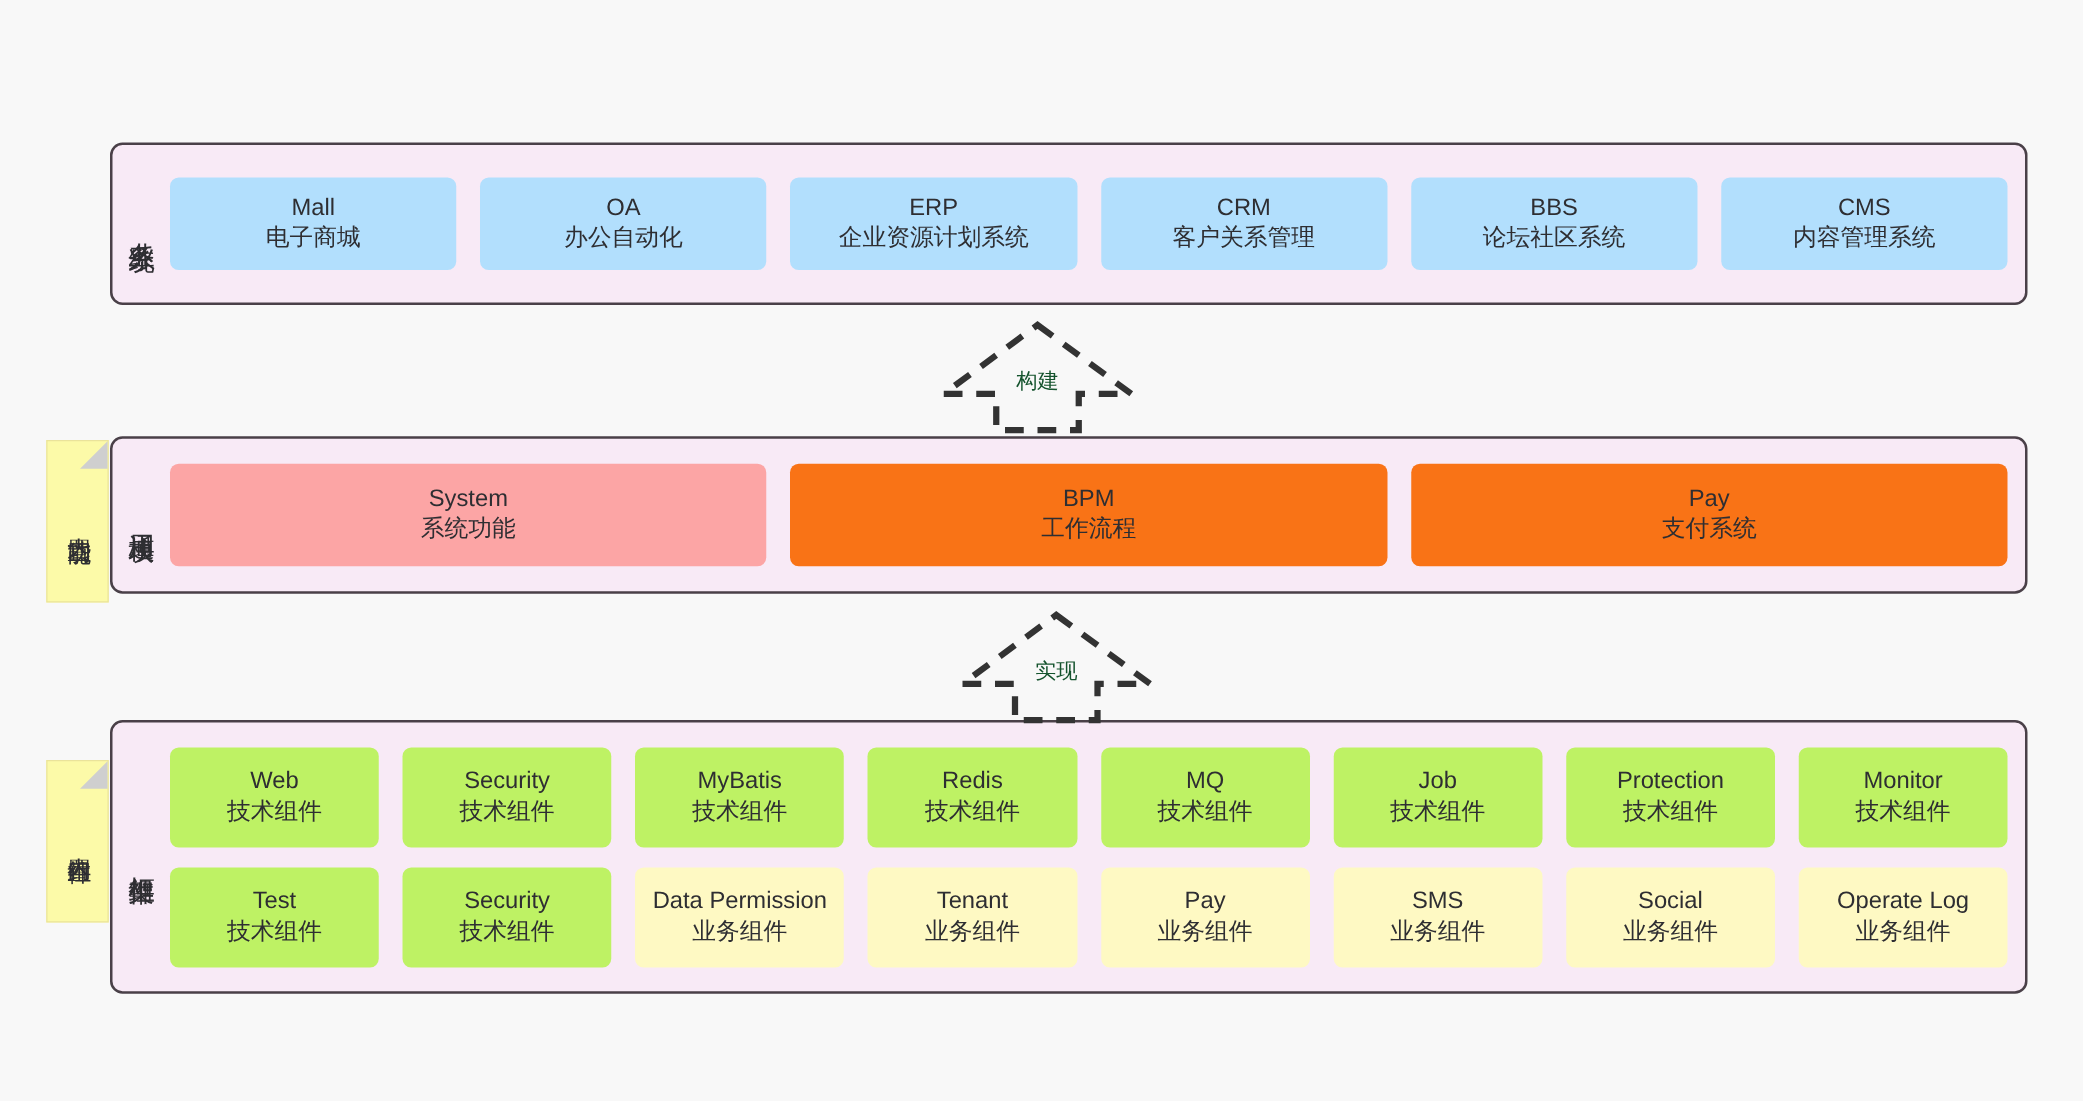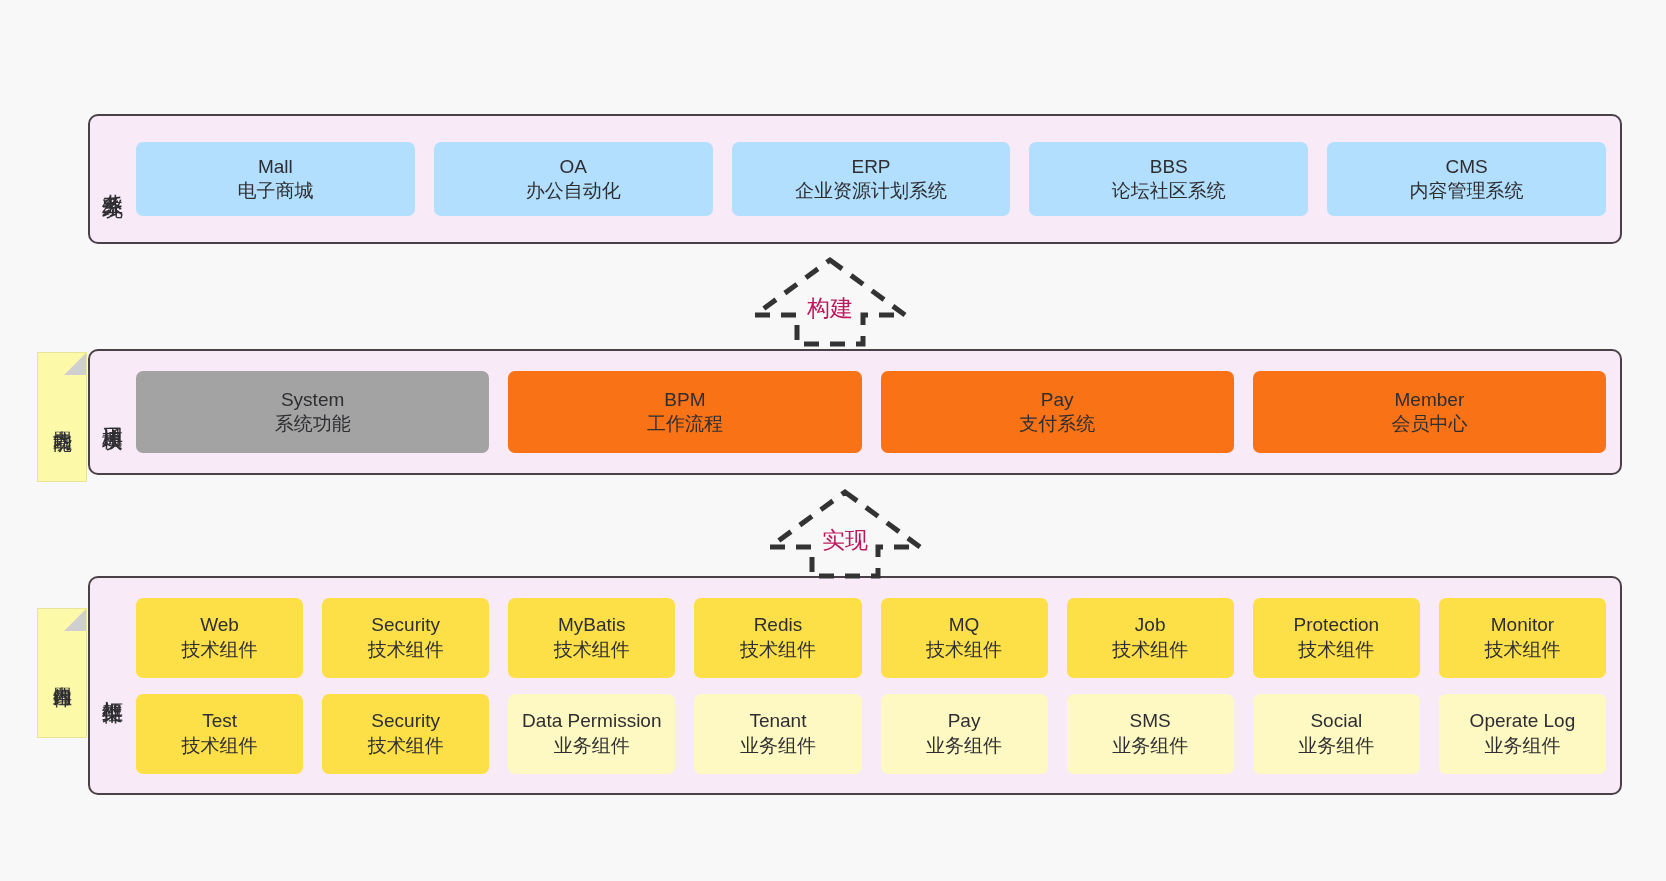--- a/index.html
+++ b/index.html
@@ -63,23 +63,23 @@
     color:#2e2e32;
     box-sizing:border-box;
     padding:4px 6px;
     min-width:0;
   }
   .cell .en{display:block;}
   .cell .cn{display:block;}
 
   
   .c-blue{background:#b2dffd;}
-  .c-red{background:#a3a3a3;}
+  .c-red{background:#fca5a5;}
   .c-pink{background:#f97316;}
-  .c-green{background:#fde047;}
+  .c-green{background:#bef264;}
   .c-greenlight{background:#fef9c3;}
 
   
   #band-business{left:88px;top:114px;width:1534px;height:130px;}
   #band-business .row{height:74px;}
   #band-common{left:88px;top:349px;width:1534px;height:126px;}
   #band-common .row{height:82px;}
   #band-framework{left:88px;top:576px;width:1534px;height:219px;}
   #band-framework .row{height:80px;}
 
@@ -112,22 +112,22 @@
   #note-common{left:37px;top:352px;height:130px;}
   #note-framework{left:37px;top:608px;height:130px;}
 
   
   .arrow{position:absolute;z-index:2;}
   .arrow svg{display:block;overflow:visible;}
   .arrow-label{
     position:absolute;
     left:0;right:0;
     text-align:center;
-    font-size:23px;
-    color:#be185d;
+    font-size:17px;
+    color:#14532d;
     pointer-events:none;
     user-select:none;
   }
   #arrow-build{left:750px;top:258px;width:160px;height:88px;}
   #arrow-build .arrow-label{top:35px;}
   #arrow-impl{left:765px;top:490px;width:160px;height:88px;}
   #arrow-impl .arrow-label{top:35px;}
 </style>
 </head>
 <body>
@@ -144,20 +144,24 @@
         </div>
         <div class="cell c-blue">
           <span class="en">OA</span>
           <span class="cn">办公自动化</span>
         </div>
         <div class="cell c-blue">
           <span class="en">ERP</span>
           <span class="cn">企业资源计划系统</span>
         </div>
         <div class="cell c-blue">
+          <span class="en">CRM</span>
+          <span class="cn">客户关系管理</span>
+        </div>
+        <div class="cell c-blue">
           <span class="en">BBS</span>
           <span class="cn">论坛社区系统</span>
         </div>
         <div class="cell c-blue">
           <span class="en">CMS</span>
           <span class="cn">内容管理系统</span>
         </div>
       </div>
     </div>
   </div>
@@ -181,24 +185,20 @@
           <span class="cn">系统功能</span>
         </div>
         <div class="cell c-pink">
           <span class="en">BPM</span>
           <span class="cn">工作流程</span>
         </div>
         <div class="cell c-pink">
           <span class="en">Pay</span>
           <span class="cn">支付系统</span>
         </div>
-        <div class="cell c-pink">
-          <span class="en">Member</span>
-          <span class="cn">会员中心</span>
-        </div>
       </div>
     </div>
   </div>
 
   <div class="arrow" id="arrow-impl">
     <svg width="160" height="88" viewBox="0 0 160 88">
       <path d="M80 2 L155 57 L113 57 L113 86 L47 86 L47 57 L5 57 Z" fill="none" stroke="#333333" stroke-width="5" stroke-dasharray="15 11" stroke-linejoin="miter"></path>
     </svg>
     <div class="arrow-label">实现</div>
   </div>

